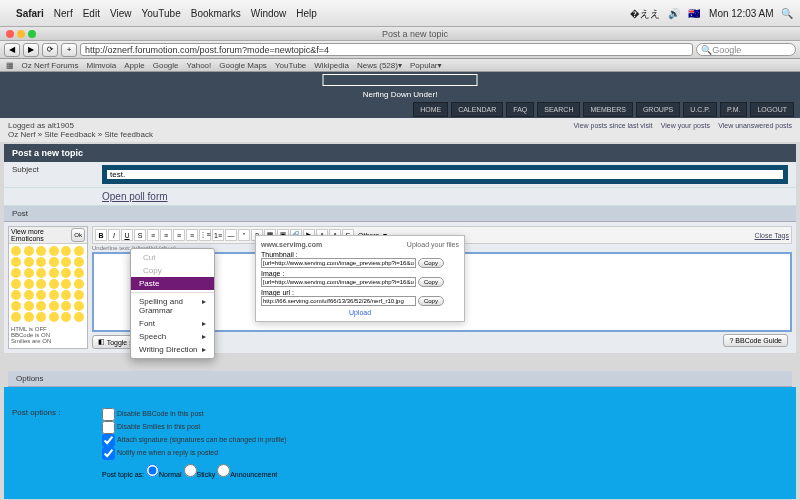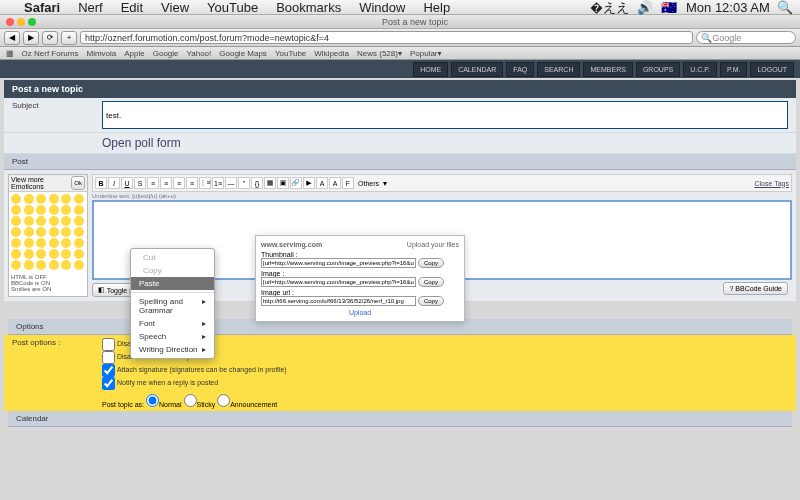--- a/index.html
+++ b/index.html
@@ -1,17 +1,17 @@
 <!DOCTYPE html>
 <html><head>
 <meta charset="utf-8">
 <style>
 * { margin:0; padding:0; box-sizing:border-box; font-family:"Lucida Grande",Arial,sans-serif; }
 body { background:#d8d8d8; font-size:10px; width:800px; height:500px; overflow:hidden; }
-.menubar { background:linear-gradient(#f6f6f6,#e0e0e0); height:15px; display:flex; align-items:center; padding:0 6px; font-size:13px; color:#222; gap:18px; border-bottom:1px solid #aaa; }
+.menubar { background:linear-gradient(#f6f6f6,#e0e0e0); height:27px; display:flex; align-items:center; padding:0 6px; font-size:10px; color:#222; gap:10px; border-bottom:1px solid #aaa; }
 .menubar .right { margin-left:auto; display:flex; gap:8px; align-items:center; }
 .apple { font-size:11px; }
 .winbar { background:linear-gradient(#e8e8e8,#cfcfcf); height:14px; display:flex; align-items:center; padding:0 6px; font-size:9px; color:#555; border-bottom:1px solid #aaa; }
 .traffic { display:flex; gap:3px; }
 .tdot { width:8px; height:8px; border-radius:50%; }
 .tred{background:#ff5f57}.tyel{background:#febc2e}.tgrn{background:#28c840}
 .wtitle { flex:1; text-align:center; }
 .toolbar { background:linear-gradient(#eee,#d5d5d5); height:18px; display:flex; align-items:center; padding:0 4px; gap:3px; border-bottom:1px solid #999; }
 .tbtn { width:16px; height:14px; background:linear-gradient(#fff,#ddd); border:1px solid #999; border-radius:3px; display:flex; align-items:center; justify-content:center; font-size:8px; }
 .urlbar { flex:1; background:#fff; border:1px solid #999; border-radius:3px; height:13px; padding:0 4px; font-size:9px; display:flex; align-items:center; color:#333; }
@@ -23,50 +23,50 @@
 .btag { position:absolute; left:50%; top:18px; transform:translateX(-50%); color:#fff; font-size:8px; }
 .navrow { background:#3d4a5a; height:18px; display:flex; justify-content:flex-end; align-items:center; padding:0 6px; gap:3px; }
 .navbtn { background:#2a3440; color:#ccc; font-size:7px; padding:3px 6px; border:1px solid #1a222c; }
 .crumb { background:#e8e8e8; padding:3px 8px; font-size:8px; color:#444; display:flex; justify-content:space-between; }
 .crumb a { color:#446; text-decoration:none; }
 .rlinks a { color:#446; margin-left:6px; font-size:7px; }
 .secthdr { background:#3d4a5a; color:#fff; padding:4px 8px; font-size:9px; font-weight:bold; margin:2px 4px 0; }
 .secthdr2 { background:#c8d0dc; color:#333; padding:3px 8px; font-size:8px; margin:0 4px; border-bottom:1px solid #aab; }
 .row { display:flex; background:#e8ecf0; margin:0 4px; padding:3px 8px; font-size:8px; border-bottom:1px solid #cdd; }
 .rlbl { width:90px; color:#333; }
-.rinput { flex:1; background:#fff; border:1px solid #0c4a6e; height:28px; padding:0 3px; font-size:8px; }
-.rlink { color:#446; font-size:12px; }
+.rinput { flex:1; background:#fff; border:5px solid #0c4a6e; height:19px; padding:0 3px; font-size:8px; }
+.rlink { color:#446; text-decoration:underline; font-size:10px; }
 .editor { display:flex; margin:0 4px; background:#e8ecf0; padding:4px; gap:4px; position:relative; }
 .smileys { width:80px; background:#fff; border:1px solid #bbb; }
 .smhdr { background:#eee; font-size:7px; padding:1px 2px; border-bottom:1px solid #ccc; display:flex; justify-content:space-between; }
 .smgrid { padding:2px; display:grid; grid-template-columns:repeat(6,1fr); gap:1px; }
 .sm { width:10px; height:10px; background:#ffda44; border-radius:50%; font-size:6px; text-align:center; }
 .smfoot { font-size:6px; padding:2px; color:#555; }
 .edmain { flex:1; display:flex; flex-direction:column; }
 .edtools { background:#f4f4f4; border:1px solid #ccc; padding:2px; display:flex; gap:1px; font-size:8px; align-items:center; }
 .edbtn { width:12px; height:12px; border:1px solid #ccc; background:#fff; display:inline-flex; align-items:center; justify-content:center; font-size:7px; }
 .edclose { margin-left:auto; font-size:7px; color:#446; text-decoration:underline; }
 .edhint { font-size:6px; color:#777; padding:1px 0; }
 .edarea { flex:1; background:#fff; border:2px solid #7aa3d8; min-height:80px; position:relative; }
 .toggle { margin-top:3px; }
 .togbtn { background:linear-gradient(#fff,#e0e0e0); border:1px solid #aaa; border-radius:3px; font-size:7px; padding:2px 5px; display:inline-flex; align-items:center; gap:2px; }
 .guide { position:absolute; right:8px; bottom:6px; }
 .ctxmenu { position:absolute; left:130px; top:248px; width:85px; background:#fff; border:1px solid #aaa; border-radius:3px; box-shadow:0 3px 10px rgba(0,0,0,.3); font-size:8px; z-index:20; padding:2px 0; }
 .ctxitem { padding:2px 8px; color:#333; display:flex; justify-content:space-between; }
 .ctxitem.dis { color:#aaa;padding-left:12px; }
-.ctxitem.sel { background:#737373; color:#fff; }
+.ctxitem.sel { background:#701a75; color:#fff; }
 .ctxsep { height:1px; background:#ddd; margin:2px 0; }
 .uploadpanel { position:absolute; left:255px; top:235px; width:210px; background:#fff; border:1px solid #bbb; box-shadow:0 2px 8px rgba(0,0,0,.2); padding:5px; font-size:7px; z-index:15; }
 .uphdr { display:flex; justify-content:space-between; font-size:7px; color:#666; margin-bottom:3px; }
 .upfld { margin:2px 0; }
 .upinp { width:155px; background:#fff; border:1px solid #999; font-size:6px; padding:1px; display:inline-block; }
 .upbtn { background:linear-gradient(#fff,#ddd); border:1px solid #999; border-radius:6px; font-size:6px; padding:1px 5px; display:inline-block; }
 .uplnk { text-align:center; color:#36c; margin-top:3px; }
 .opts { margin:18px 4px 0; }
-.optrow { background:#fde047; padding:3px 8px; font-size:8px; display:flex; }
+.optrow { background:#0ea5e9; padding:21px 8px; font-size:8px; display:flex; }
 .optlist { flex:1; }
 .optlist label { display:block; font-size:7px; color:#333; }
 .optlist input[type=checkbox]{ vertical-align:middle; margin-right:2px; }
 .radios { margin-top:4px; font-size:7px; }
 .calrow { background:#e8ecf0; margin:0 4px; padding:3px 8px; font-size:8px; display:flex; align-items:center; gap:3px; }
 .calsel { background:#fff; border:1px solid #999; font-size:7px; padding:1px 12px 1px 2px; }
 .calbtn { background:linear-gradient(#fff,#ddd); border:1px solid #999; border-radius:3px; font-size:7px; padding:1px 4px; }
 </style>
 </head>
 <body>
@@ -116,32 +116,47 @@
   <span>Google</span>
   <span>Yahoo!</span>
   <span>Google Maps</span>
   <span>YouTube</span>
   <span>Wikipedia</span>
   <span>News (528)▾</span>
   <span>Popular▾</span>
 </div>
 
 <div class="page">
+  <div class="banner">
+    <div class="bcenter"></div>
+    <div class="btag">Nerfing Down Under!</div>
+  </div>
   <div class="navrow">
     <div class="navbtn">HOME</div>
     <div class="navbtn">CALENDAR</div>
     <div class="navbtn">FAQ</div>
     <div class="navbtn">SEARCH</div>
     <div class="navbtn">MEMBERS</div>
     <div class="navbtn">GROUPS</div>
     <div class="navbtn">U.C.P.</div>
     <div class="navbtn">P.M.</div>
     <div class="navbtn">LOGOUT</div>
   </div>
 
+  <div class="crumb">
+    <div>
+      <div>Logged as alt1905</div>
+      <div>Oz Nerf  »  Site Feedback  »  Site feedback</div>
+    </div>
+    <div class="rlinks">
+      <a>View posts since last visit</a>
+      <a>View your posts</a>
+      <a>View unanswered posts</a>
+    </div>
+  </div>
 
   <div class="secthdr">Post a new topic</div>
   <div class="row">
     <div class="rlbl">Subject</div>
     <input class="rinput" value="test." style="">
   </div>
   <div class="row">
       <div class="rlbl"></div>
       <a class="rlink">Open poll form</a>
     </div>

